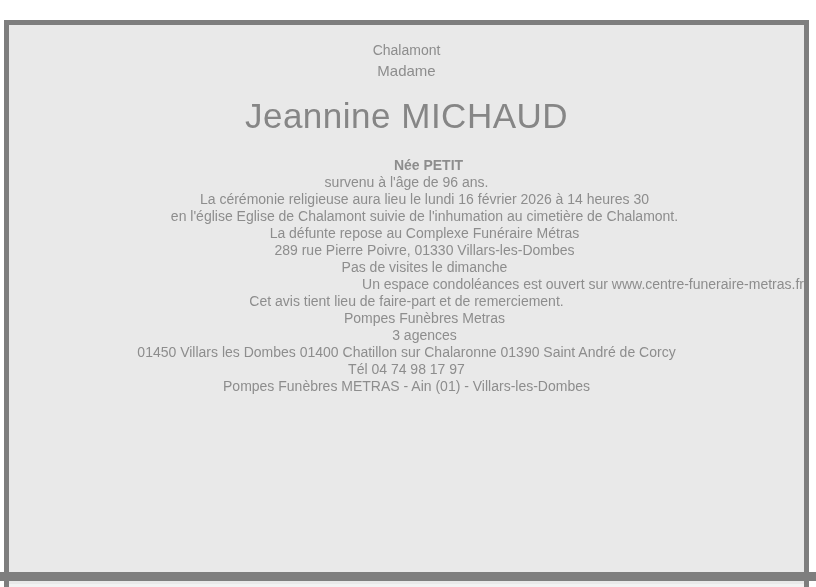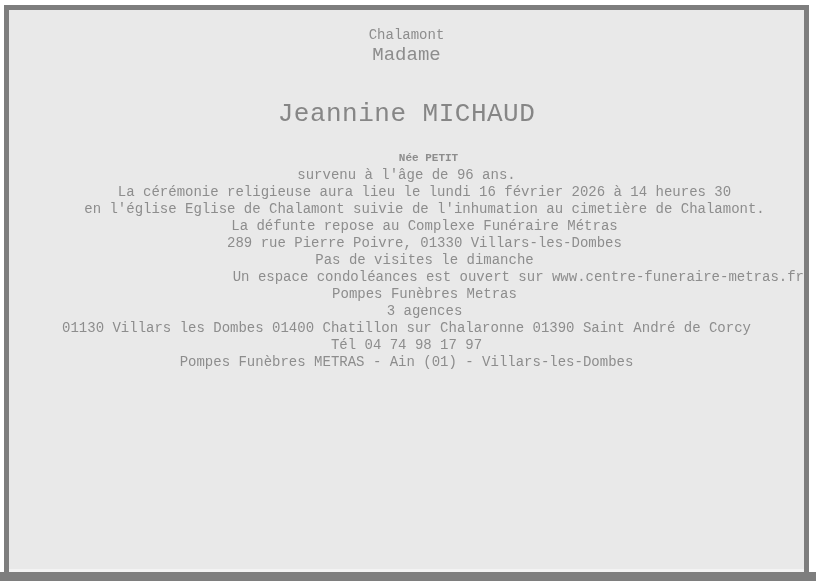--- a/index.html
+++ b/index.html
@@ -12,29 +12,28 @@
   .page {
     position: relative;
     width: 816px;
     height: 587px;
     background: #ffffff;
     overflow: hidden;
   }
   .frame {
     position: absolute;
     left: 4px;
-    top: 5px;
+    top: 20px;
     width: 795px;
     height: 562px;
     box-sizing: content-box;
     background: var(--content_background, #e9e9e9);
     border: 5px solid var(--frame_border_color, #7e7e7e);
     border-bottom: none;
     overflow: hidden;
-    font-family: Liberation Mono, monospace;
   }
   .frame-inner-light {
     position: absolute;
     left: 0;
     right: 0;
     bottom: 0;
     height: 3px;
     background: #f3f3f3;
   }
   .bottom-bar {
@@ -52,24 +51,24 @@
     text-align: center;
     color: var(--text_color, #8d8d8d);
     font-size: 14px;
     line-height: 17px;
     padding-top: 17px;
     box-sizing: border-box;
   }
   .content p { margin: 0; }
   .line { display: block; padding-left: 36px; }
   .intro        { margin-top: 18px; }
-  .civility     { margin-top: 18px; font-size: 19px; line-height: 23px; }
-  .name         { margin-top: 30px; font-size: 26px; line-height: 35px; font-weight: 400;
+  .civility     { margin-top: 18px; font-size: 15px; line-height: 23px; }
+  .name         { margin-top: 16px; font-size: 35px; line-height: 35px; font-weight: 400;
                   color: var(--title_color, #868686); letter-spacing: 0.5px; }
-  .maiden       { margin-top: 2px;  font-size: 11px; line-height: 18px; font-weight: bold; padding-left: 44px; }
+  .maiden       { margin-top: 2px;  font-size: 14px; line-height: 18px; font-weight: bold; padding-left: 44px; }
   .age          { margin-top: 12px; }
   .ceremony     { margin-top: 18px; }
   .repose       { margin-top: 15px; }
   .condolences  { margin-top: 15px; text-align: right; }
   .notice-line  { margin-top: 13px; }
   .home         { margin-top: 17px; text-align: center; }
   .locations    { margin-top: 14px; }
   .phone        { margin-top: 16px; }
   .footer-line  { margin-top: 13px; }
 </style>
@@ -97,27 +96,28 @@
       </p>
 
       <p class="repose">
         <span class="line">La défunte repose au Complexe Funéraire Métras</span>
         <span class="line">289 rue Pierre Poivre, 01330 Villars-les-Dombes</span>
         <span class="line">Pas de visites le dimanche</span>
       </p>
 
       <p class="condolences">Un espace condoléances est ouvert sur www.centre-funeraire-metras.fr</p>
 
+      <p class="notice-line">Cet avis tient lieu de faire-part et de remerciement.</p>
 
       <p class="home">
         <span class="line">Pompes Funèbres Metras</span>
         <span class="line">3 agences</span>
       </p>
 
-      <p class="locations">01130 Villars les Dombes 01400 Chatillon sur Chalaronne 01390 Saint André de Corcy</p>
+      <p class="locations">01450 Villars les Dombes 01400 Chatillon sur Chalaronne 01390 Saint André de Corcy</p>
 
       <p class="phone">Tél 04 74 98 17 97</p>
 
       <p class="footer-line">Pompes Funèbres METRAS - Ain (01) - Villars-les-Dombes</p>
 
     </div>
     <div class="frame-inner-light"></div>
   </div>
   <div class="bottom-bar"></div>
 </div>

